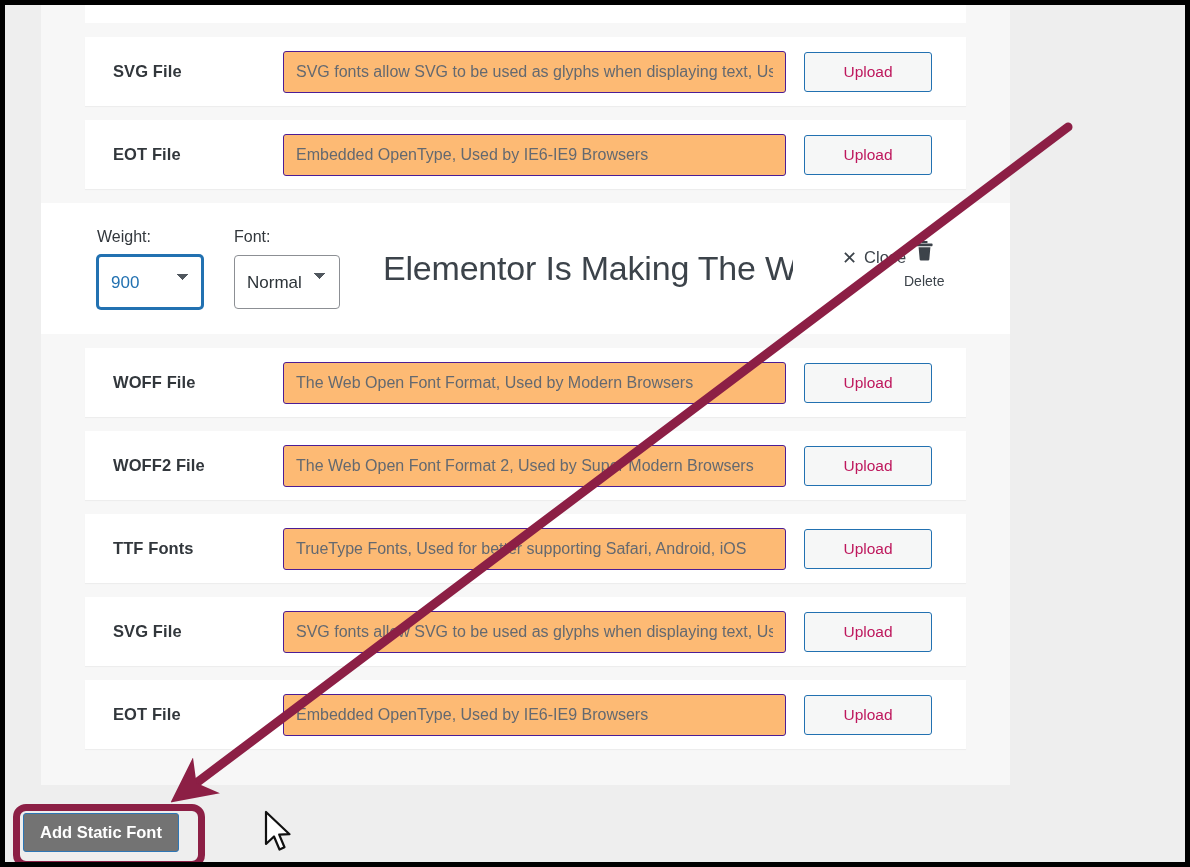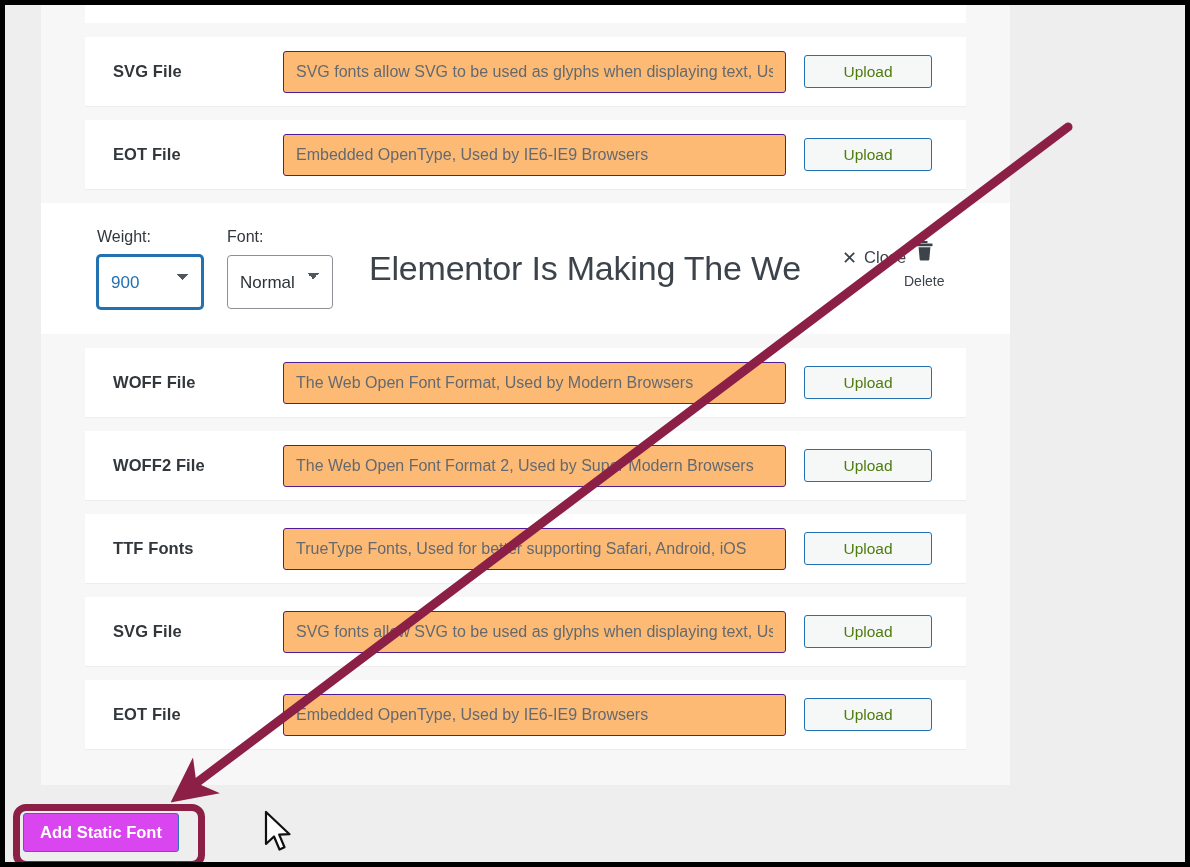--- a/index.html
+++ b/index.html
@@ -61,25 +61,25 @@
     font-size: 16px;
     color: #1d2327;
     outline: none;
     overflow: hidden;
     white-space: nowrap;
   }
   .row-input::placeholder { color: #646970; }
   .upload-btn {
     margin-left: 18px;
     width: 128px;
-    height: 33px;
+    height: 40px;
     border: 1px solid #2271b1;
     border-radius: 3px;
     background: #f6f7f7;
-    color: #4d7c0f;
+    color: #be185d;
     font-family: "Liberation Sans", sans-serif;
     font-size: 15.5px;
     cursor: pointer;
   }
 
   
   #clipped-row {
     position: relative;
     background: #ffffff;
     margin: 0 44px 14px 44px;
@@ -91,20 +91,21 @@
 
   
   .variant-header {
     position: relative;
     background: #ffffff;
     margin: 0 0 14px 0;
     height: 131px;
     display: flex;
     align-items: center;
     padding: 0 0 0 56px;
+    gap: 7px;
   }
   .field-group { display: flex; flex-direction: column; margin-right: 24px; }
   .field-group .fg-label {
     font-size: 16px;
     color: #32373c;
     margin-bottom: 9px;
   }
   select.ctl {
     font-family: "Liberation Sans", sans-serif;
     font-size: 17px;
@@ -189,21 +190,21 @@
 
   
   #bottom-bar {
     position: absolute;
     left: 18px;
     top: 808px;
     display: flex;
     align-items: center;
   }
   #add-static-font {
-    background: #d946ef;
+    background: #737373;
     color: #ffffff;
     border: 1px solid #2d76b5;
     border-radius: 3px;
     font-family: "Liberation Sans", sans-serif;
     font-size: 16.5px;
     font-weight: 700;
     padding: 9px 16px;
     cursor: pointer;
     white-space: nowrap;
   }

